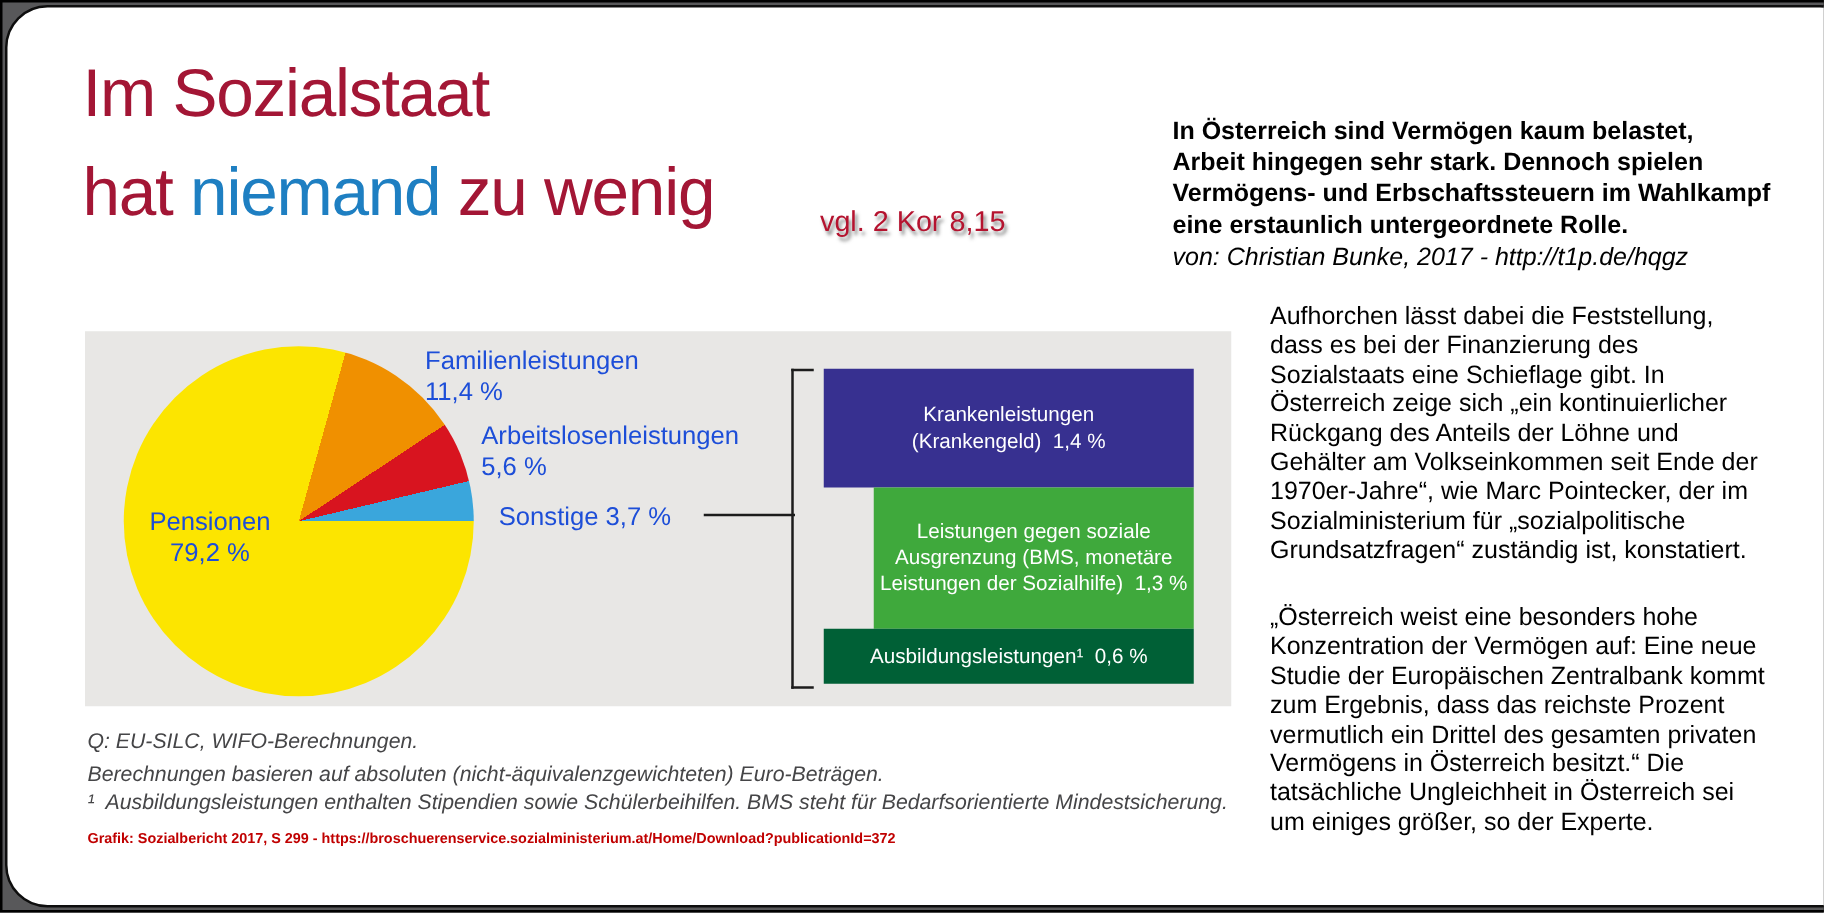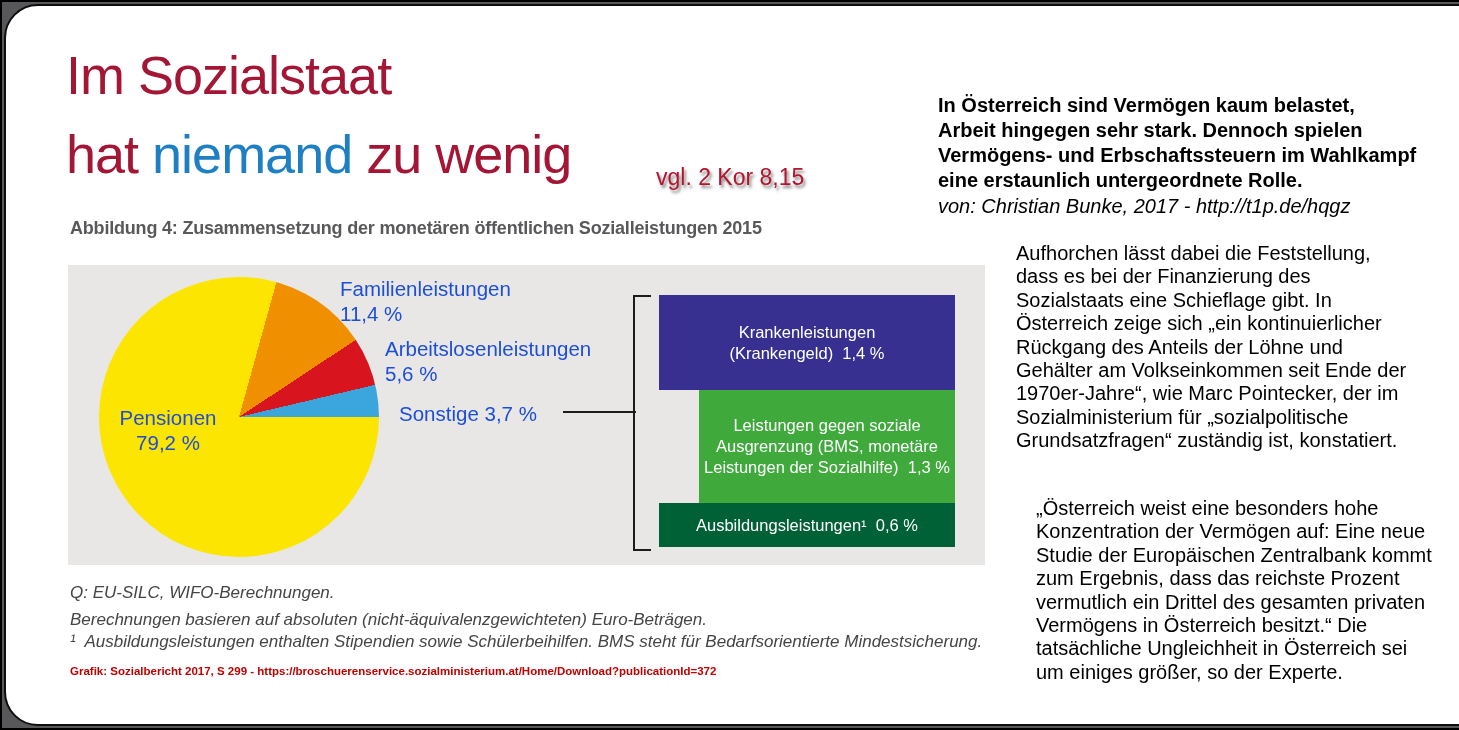--- a/index.html
+++ b/index.html
@@ -43,34 +43,33 @@
   .note-source{top:583px;}
   .note-method{top:610px;}
   .note-footnote{top:632px;}
   .credit{left:70px;top:665px;font-size:11.5px;font-weight:bold;color:#c00000;}
 
   
   .intro{left:938px;top:93px;font-size:20px;font-weight:bold;line-height:25px;white-space:pre;color:#000;}
   .byline{left:938px;top:195px;font-size:20px;font-style:italic;color:#000;}
   .para{font-size:20px;line-height:23.4px;white-space:pre;color:#000;}
   .para1{left:1016px;top:242px;}
-  .para2{left:1016px;top:497px;margin-left:20px;}
+  .para2{left:1016px;top:483px;}
 </style>
 </head>
 <body>
 
 <div class="canvas">
   <div class="corner-fill"></div>
   <div class="card"></div>
 
   <div class="abs title"><span>Im Sozialstaat</span>
 <span>hat </span><span class="word-blue">niemand</span><span> zu wenig</span></div>
   <div class="abs reference">vgl. 2 Kor 8,15</div>
 
-  <div class="abs caption">Abbildung 4: Zusammensetzung der monetären öffentlichen Sozialleistungen 2015</div>
 
   <div class="abs chart-area">
     <div class="abs pie" style="background: conic-gradient(from 15.5deg, rgb(240, 144, 0) 0deg, rgb(240, 144, 0) 41.04deg, rgb(216, 20, 31) 41.04deg, rgb(216, 20, 31) 61.2deg, rgb(58, 166, 220) 61.2deg, rgb(58, 166, 220) 74.52deg, rgb(252, 229, 0) 74.52deg, rgb(252, 229, 0) 359.64deg);"></div>
 
     <div class="abs pie-label lbl-pensionen">
       <div>Pensionen</div>
       <div>79,2 %</div>
     </div>
 
     <div class="abs pie-label lbl-familien">

